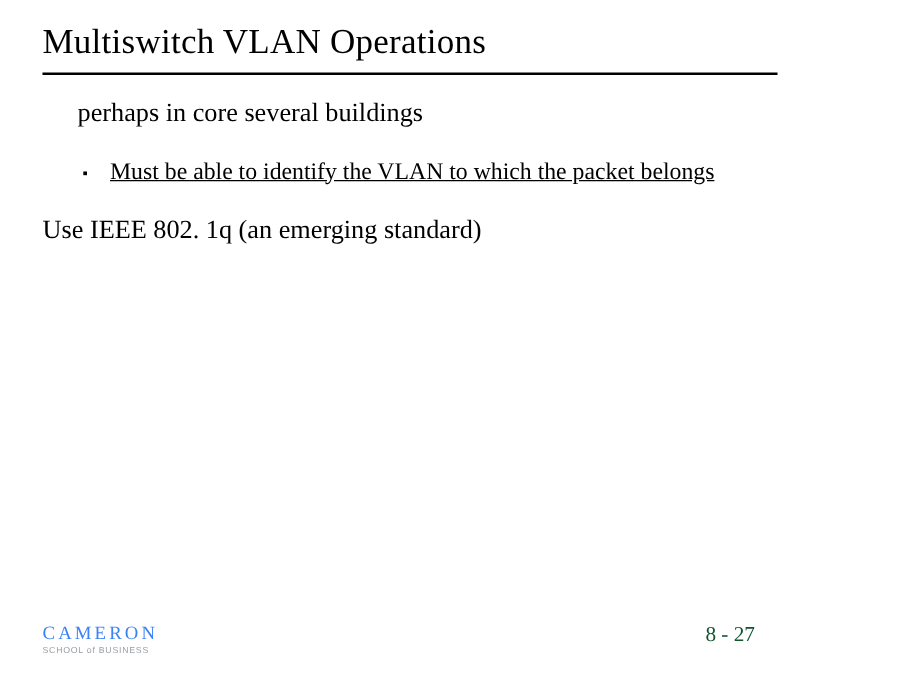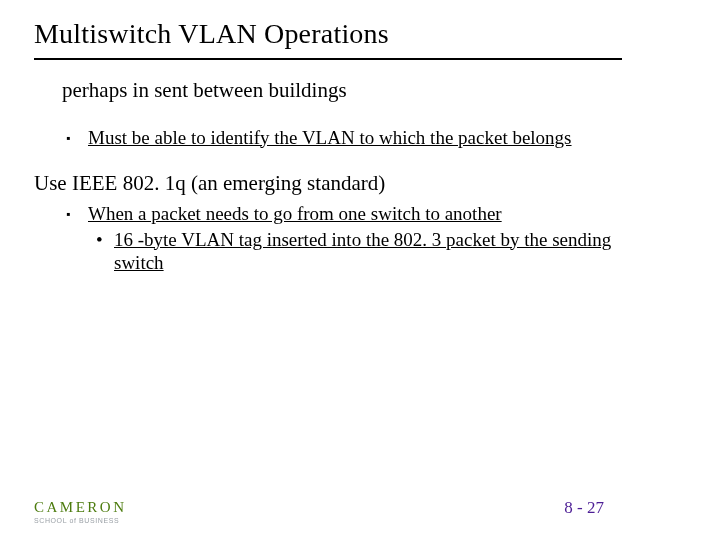--- a/index.html
+++ b/index.html
@@ -86,63 +86,57 @@
     left: 34px;
     bottom: 16px;
     display: flex;
     flex-direction: column;
     line-height: 1;
   }
   .logo-main {
     font-family: "Times New Roman", serif;
     font-size: 15px;
     letter-spacing: 2.5px;
-    color: #4d7c0f;
+    color: #3b82f6;
   }
   .logo-sub {
     font-family: Arial, sans-serif;
     font-size: 7px;
     letter-spacing: 0.6px;
     color: #9aa0a6;
     margin-top: 2px;
   }
   .pageno {
     position: absolute;
     right: 52px;
     bottom: 22px;
     font-size: 17px;
-    color: #4c1d95;
+    color: #14532d;
   }
 </style>
 </head>
 <body>
 
 <div class="slide">
 
   <h1 class="title">Multiswitch VLAN Operations</h1>
   <hr class="rule">
 
   <div class="body">
 
     <p class="p1">
-      <span class="p1-cont">perhaps in sent between buildings</span>
+      <span class="p1-cont">perhaps in core several buildings</span>
     </p>
 
     <ul class="lvl1">
       <li>Must be able to identify the VLAN to which the packet belongs</li>
     </ul>
 
     <p class="p2">Use IEEE 802. 1q (an emerging standard)</p>
     <ul class="lvl1">
-      <li>
-        <span>When a packet needs to go from one switch to another</span>
-        <ul class="lvl2">
-          <li>16 -byte VLAN tag inserted into the 802. 3 packet by the sending switch</li>
-        </ul>
-      </li>
     </ul>
 
   </div>
 
   <div class="footer">
     <span class="logo-main">CAMERON</span>
     <span class="logo-sub">SCHOOL of BUSINESS</span>
   </div>
 
   <div class="pageno">8 - 27</div>

